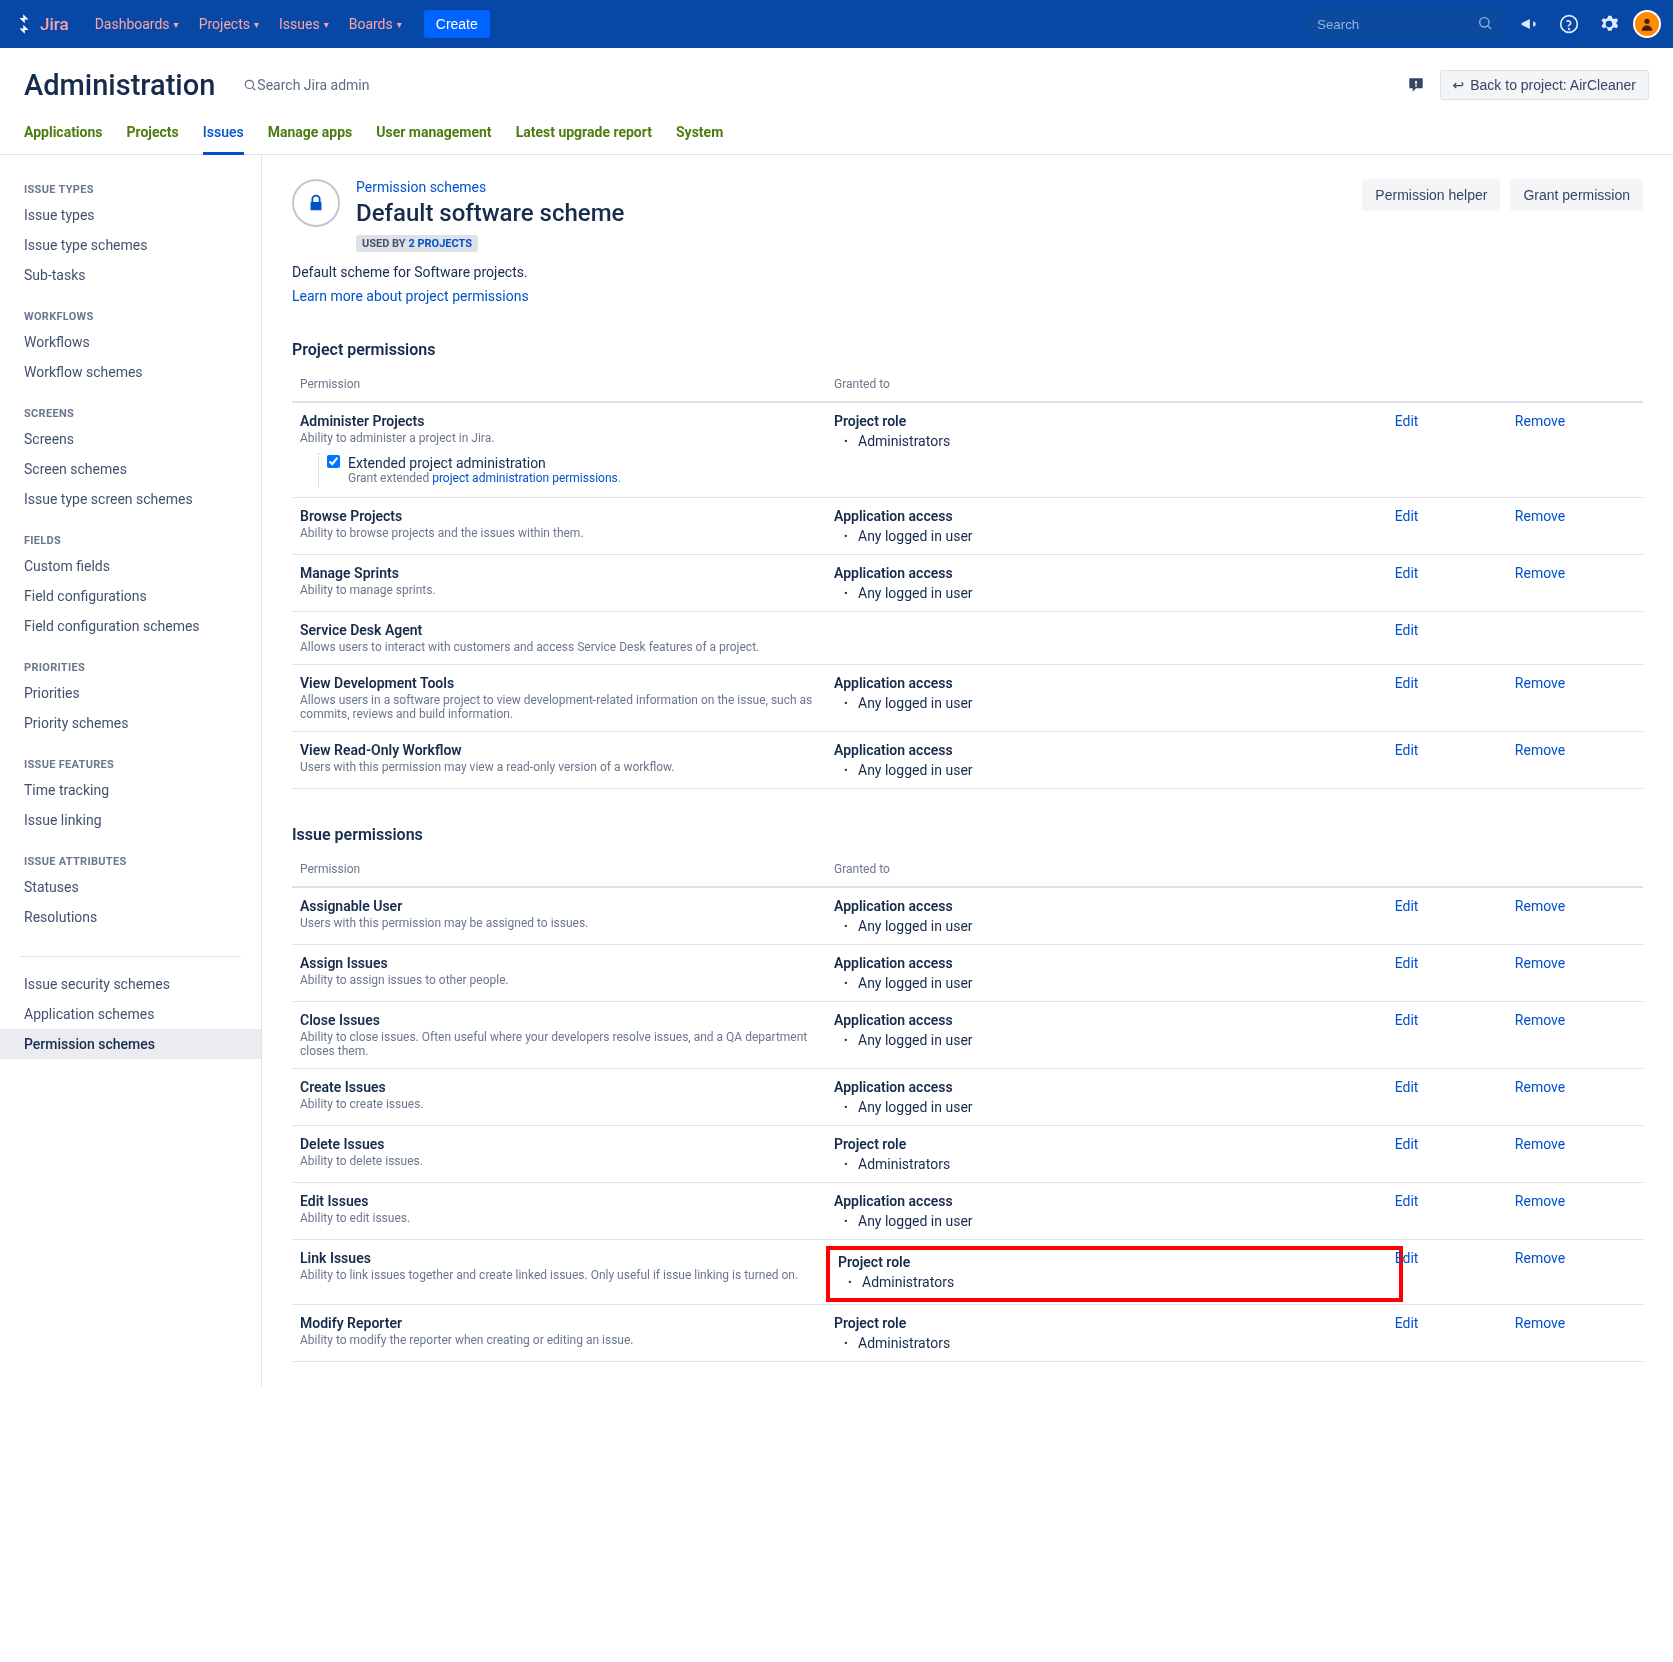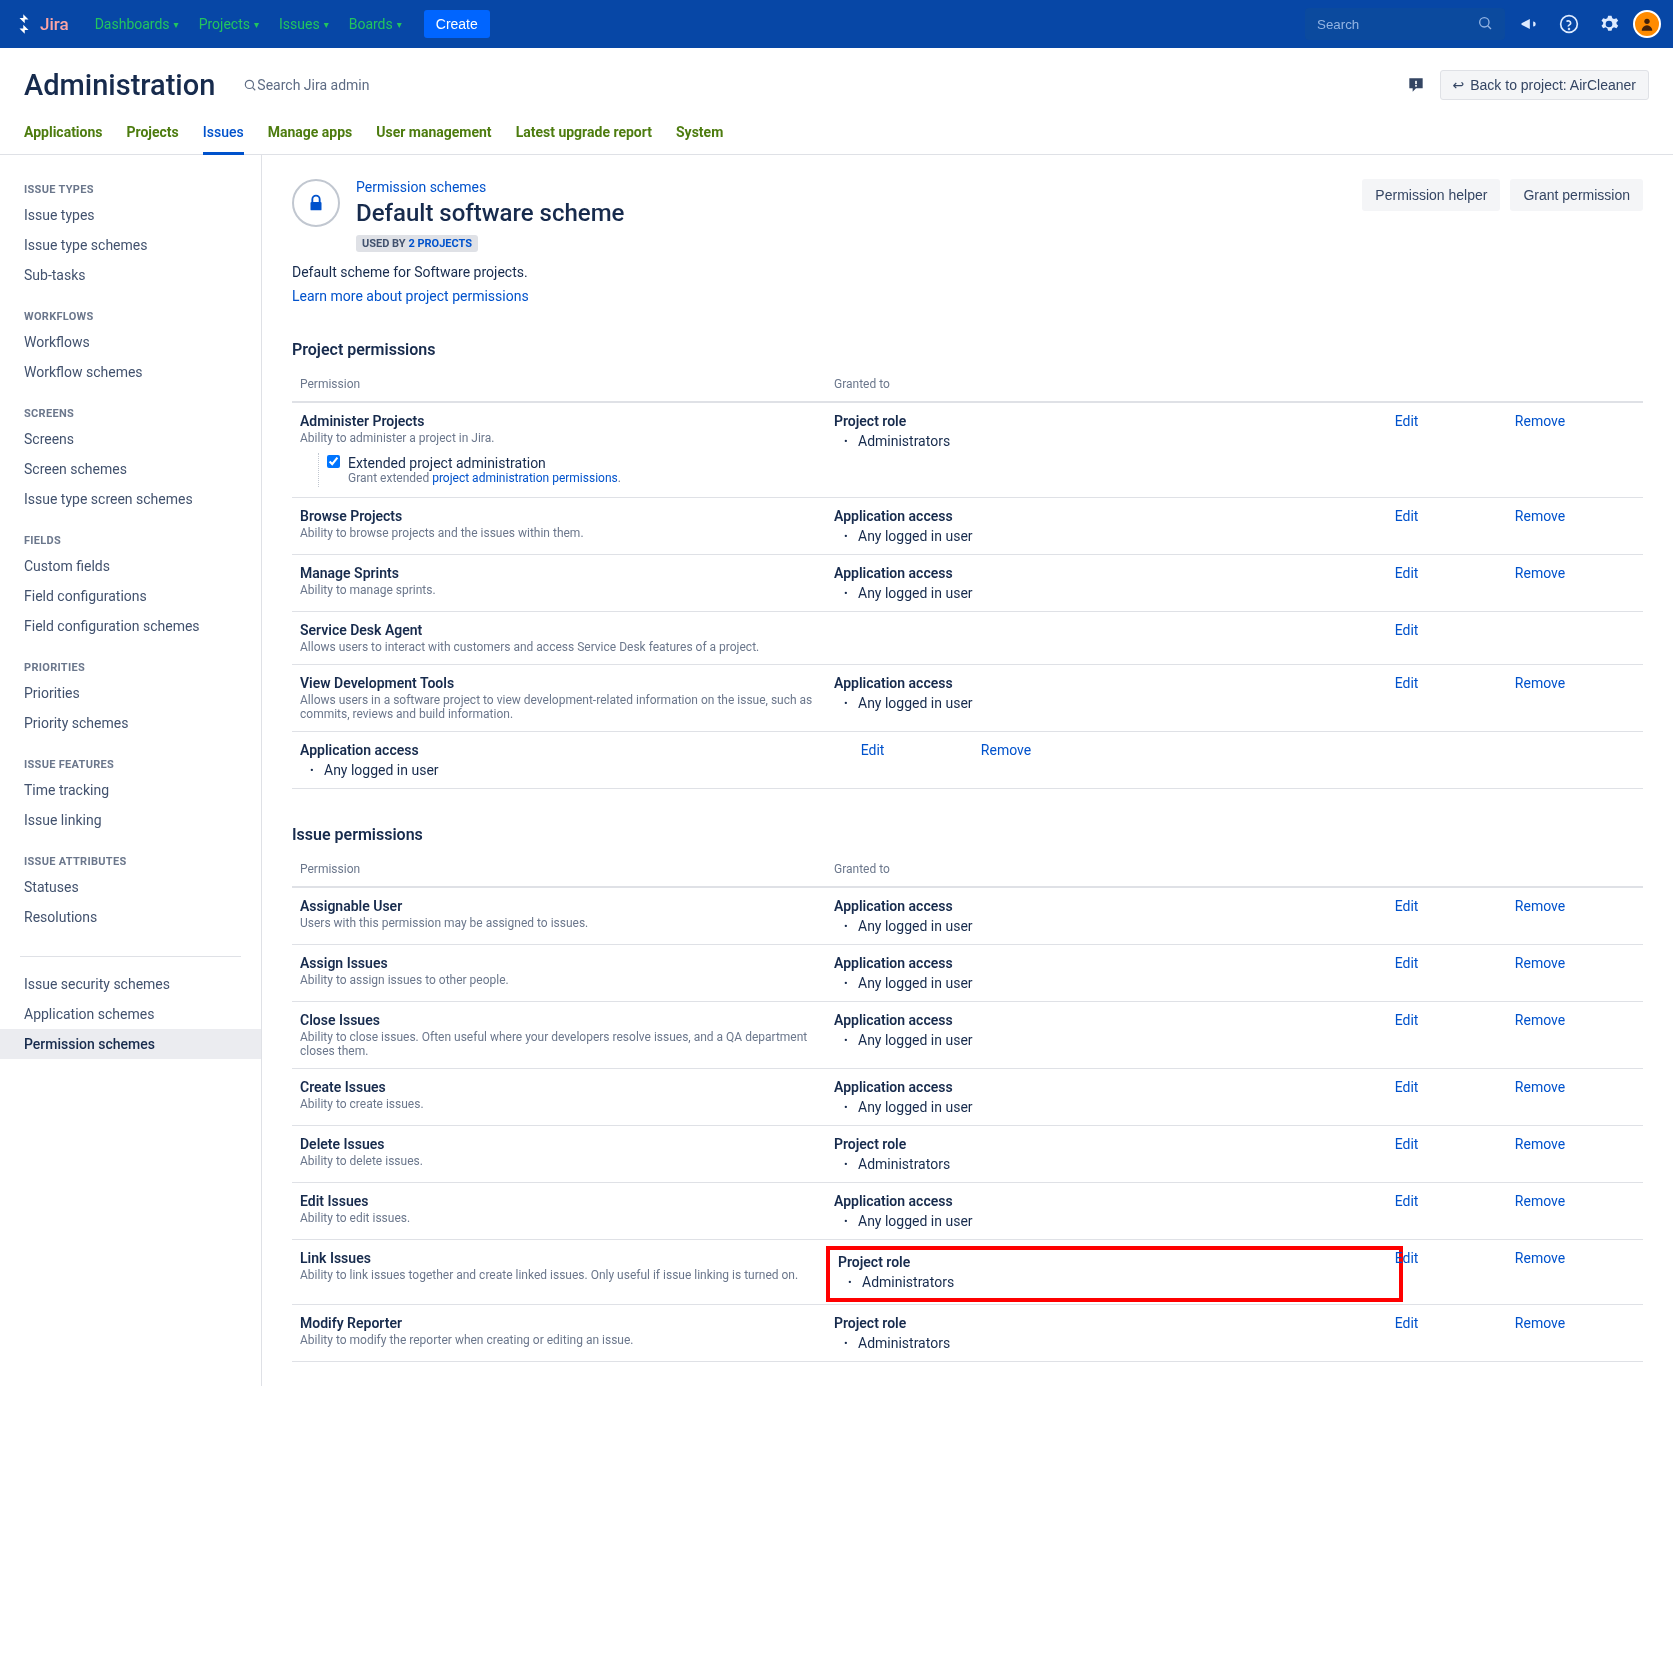--- a/index.html
+++ b/index.html
@@ -1,21 +1,21 @@
 <!DOCTYPE html>
 <html><head>
 <meta charset="utf-8">
 <style>
 * { margin:0; padding:0; box-sizing:border-box; }
 body { font-family:-apple-system,BlinkMacSystemFont,"Segoe UI",Roboto,sans-serif; font-size:14px; color:#172B4D; background:#fff; }
 .topbar { background:#0747A6; height:48px; display:flex; align-items:center; padding:0 12px; justify-content:space-between; }
 .topbar-left { display:flex; align-items:center; gap:4px; }
 .logo { display:flex; align-items:center; color:#fca5a5; font-weight:500; font-size:17px; gap:4px; margin-right:12px; }
 .logo-icon { width:24px; height:24px; }
-.nav-item { color:#22c55e; padding:0 10px; height:48px; display:flex; align-items:center; gap:4px; cursor:pointer; font-size:14px; }
+.nav-item { color:#fca5a5; padding:0 10px; height:48px; display:flex; align-items:center; gap:4px; cursor:pointer; font-size:14px; }
 .chevron { font-size:10px; }
 .create-btn { background:#0065FF; color:#fff; border:none; border-radius:3px; padding:6px 12px; font-size:14px; cursor:pointer; margin-left:8px; }
 .topbar-right { display:flex; align-items:center; gap:8px; }
 .search-box { background:#0B4A9E; border:none; border-radius:4px; height:32px; width:200px; padding:0 12px; color:#DEEBFF; font-size:14px; display:flex; align-items:center; justify-content:space-between; }
 .search-box input { background:transparent; border:none; color:#DEEBFF; outline:none; width:100%; }
 .search-box input::placeholder { color:#93B4E3; }
 .top-icon { width:32px; height:32px; display:flex; align-items:center; justify-content:center; color:#DEEBFF; cursor:pointer; font-size:18px; }
 .avatar { width:28px; height:28px; border-radius:50%; background:#FF8B00; display:flex; align-items:center; justify-content:center; color:#fff; font-size:12px; border:2px solid #fff; }
 
 .admin-header { padding:20px 24px 12px; display:flex; align-items:center; justify-content:space-between; }
@@ -301,20 +301,24 @@
             <div class="perm-desc">Allows users in a software project to view development-related information on the issue, such as commits, reviews and build information.</div>
           </div>
           <div class="col-grant">
             <div class="grant-title">Application access</div>
             <div class="grant-item">Any logged in user</div>
           </div>
           <div class="col-edit"><span class="action-link">Edit</span></div>
           <div class="col-remove"><span class="action-link">Remove</span></div>
         </div>
         <div class="perm-row">
+          <div class="col-perm">
+            <div class="perm-name">View Read-Only Workflow</div>
+            <div class="perm-desc">Users with this permission may view a read-only version of a workflow.</div>
+          </div>
           <div class="col-grant">
             <div class="grant-title">Application access</div>
             <div class="grant-item">Any logged in user</div>
           </div>
           <div class="col-edit"><span class="action-link">Edit</span></div>
           <div class="col-remove"><span class="action-link">Remove</span></div>
         </div>
         <div class="section-title">Issue permissions</div>
         <div class="perm-head">
           <div class="col-perm">Permission</div>

